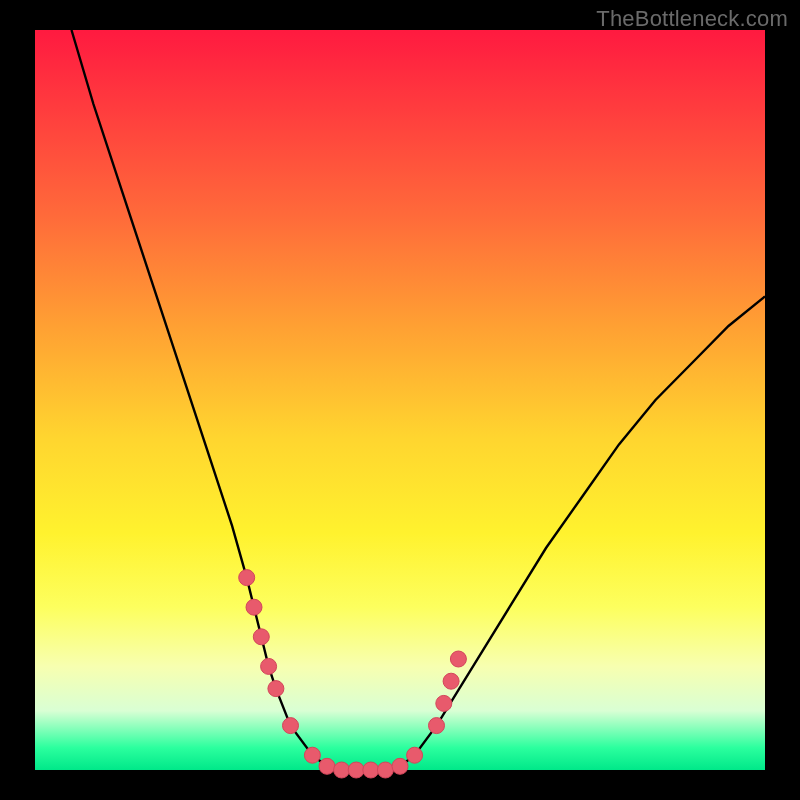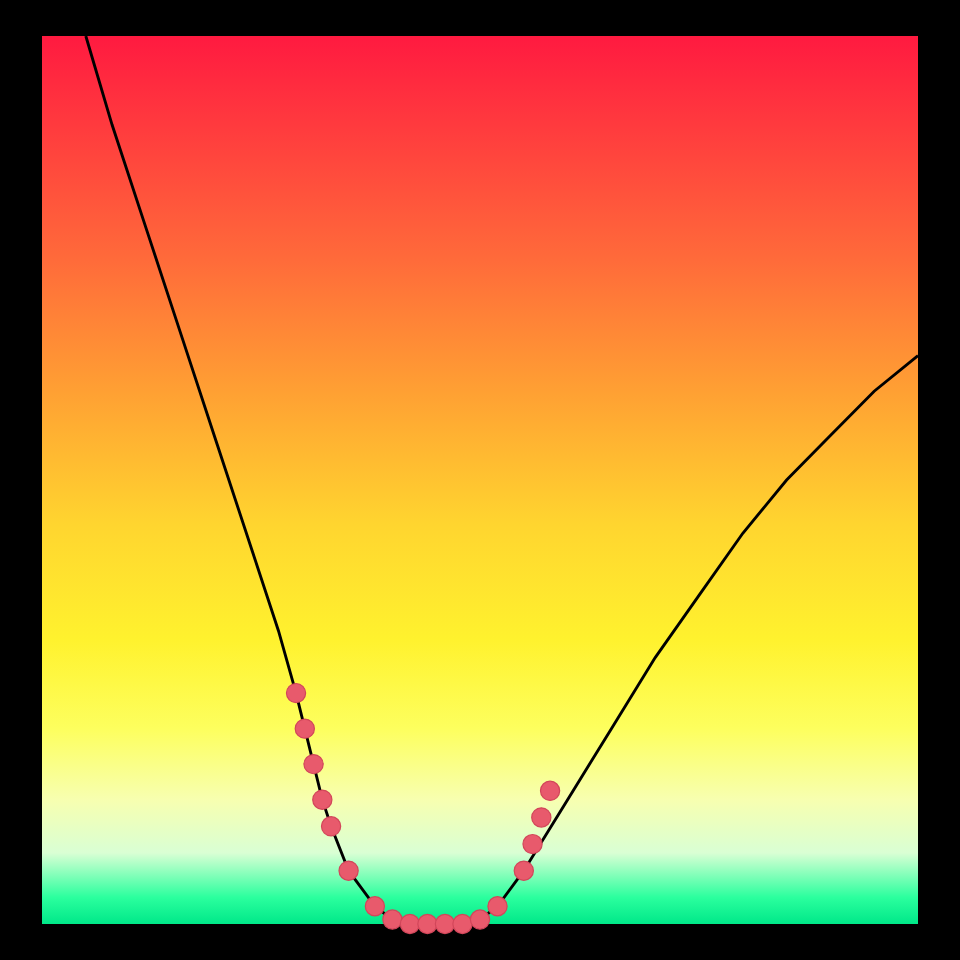--- a/index.html
+++ b/index.html
@@ -79,13 +79,14 @@
           <circle cx="350.4" cy="740.0" r="8" fill="#e85a6c" stroke="#d2465a" stroke-width="1"></circle>
           <circle cx="365.0" cy="736.3" r="8" fill="#e85a6c" stroke="#d2465a" stroke-width="1"></circle>
           <circle cx="379.6" cy="725.2" r="8" fill="#e85a6c" stroke="#d2465a" stroke-width="1"></circle>
           <circle cx="401.5" cy="695.6" r="8" fill="#e85a6c" stroke="#d2465a" stroke-width="1"></circle>
           <circle cx="408.8" cy="673.4" r="8" fill="#e85a6c" stroke="#d2465a" stroke-width="1"></circle>
           <circle cx="416.1" cy="651.2" r="8" fill="#e85a6c" stroke="#d2465a" stroke-width="1"></circle>
           <circle cx="423.4" cy="629.0" r="8" fill="#e85a6c" stroke="#d2465a" stroke-width="1"></circle>
         </g>
     </svg>
   </div>
+  <div class="watermark">TheBottleneck.com</div>
 </div>
 
 </body></html>

